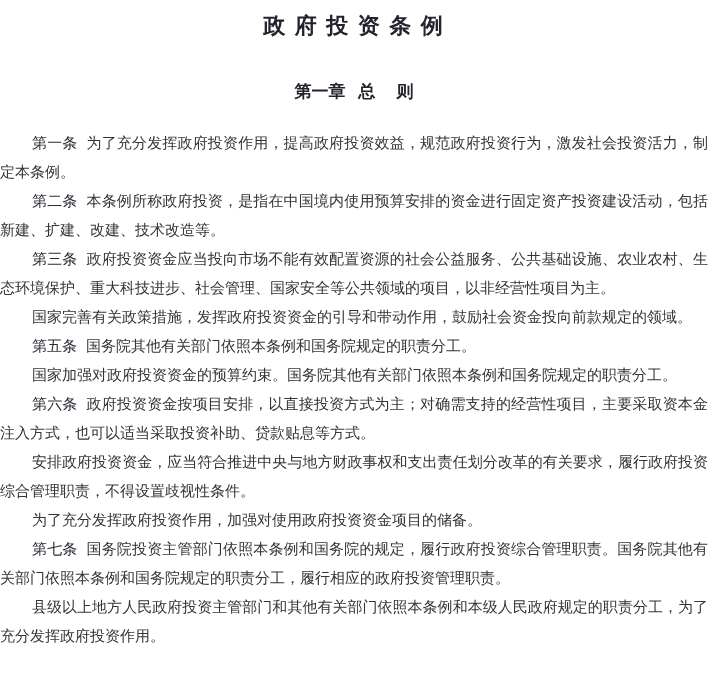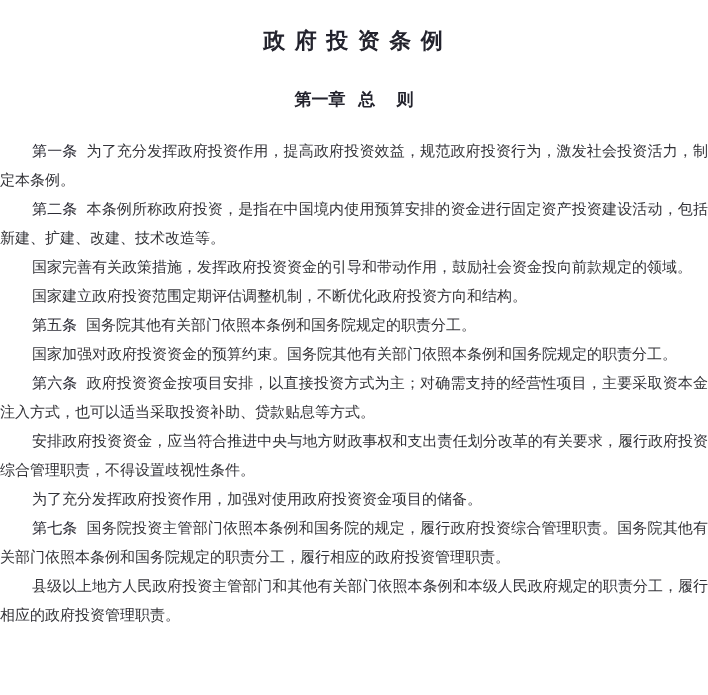--- a/index.html
+++ b/index.html
@@ -8,31 +8,31 @@
     width: 708px;
     height: 695px;
     background: #ffffff;
     overflow: hidden;
     box-sizing: border-box;
     font-family: "Liberation Serif", "DejaVu Serif", serif;
     color: #333338;
   }
   .doc-title {
     margin: 0;
-    padding-top: 28px;
+    padding-top: 13px;
     text-align: center;
     font-size: 22px;
     line-height: 26px;
     font-weight: bold;
     letter-spacing: 2px;
     color: #23232d;
     white-space: pre;
   }
   .chapter-heading {
-    margin: 5px;
+    margin: 12px;
     padding-top: 31px;
     text-align: center;
     font-size: 17px;
     line-height: 20px;
     font-weight: bold;
     color: #23232d;
     white-space: pre;
   }
   .doc-body {
     margin-top: 27px;
@@ -52,23 +52,23 @@
 </style>
 </head>
 <body>
 
 <div class="page">
   <h1 class="doc-title">政 府 投 资 条 例</h1>
   <h2 class="chapter-heading">第一章   总     则</h2>
   <div class="doc-body">
       <p class="para"><b class="art-label">第一条</b><span>为了充分发挥政府投资作用，提高政府投资效益，规范政府投资行为，激发社会投资活力，制定本条例。</span></p>
       <p class="para"><b class="art-label">第二条</b><span>本条例所称政府投资，是指在中国境内使用预算安排的资金进行固定资产投资建设活动，包括新建、扩建、改建、技术改造等。</span></p>
+      <p class="para"><b class="art-label">第三条</b><span>政府投资资金应当投向市场不能有效配置资源的社会公益服务、公共基础设施、农业农村、生态环境保护、重大科技进步、社会管理、国家安全等公共领域的项目，以非经营性项目为主。</span></p>
       <p class="para"><span>国家完善有关政策措施，发挥政府投资资金的引导和带动作用，鼓励社会资金投向前款规定的领域。</span></p>
-      <p class="para"><span>国家建立政府投资范围定期评估调整机制，不断优化政府投资方向和结构。</span></p>
       <p class="para"><b class="art-label">第五条</b><span>国务院其他有关部门依照本条例和国务院规定的职责分工。</span></p>
       <p class="para"><span>国家加强对政府投资资金的预算约束。国务院其他有关部门依照本条例和国务院规定的职责分工。</span></p>
       <p class="para"><b class="art-label">第六条</b><span>政府投资资金按项目安排，以直接投资方式为主；对确需支持的经营性项目，主要采取资本金注入方式，也可以适当采取投资补助、贷款贴息等方式。</span></p>
       <p class="para"><span>安排政府投资资金，应当符合推进中央与地方财政事权和支出责任划分改革的有关要求，履行政府投资综合管理职责，不得设置歧视性条件。</span></p>
       <p class="para"><span>为了充分发挥政府投资作用，加强对使用政府投资资金项目的储备。</span></p>
       <p class="para"><b class="art-label">第七条</b><span>国务院投资主管部门依照本条例和国务院的规定，履行政府投资综合管理职责。国务院其他有关部门依照本条例和国务院规定的职责分工，履行相应的政府投资管理职责。</span></p>
-      <p class="para"><span>县级以上地方人民政府投资主管部门和其他有关部门依照本条例和本级人民政府规定的职责分工，履行相应的政府投资管理职责。</span></p>
+      <p class="para"><span>县级以上地方人民政府投资主管部门和其他有关部门依照本条例和本级人民政府规定的职责分工，为了充分发挥政府投资作用。</span></p>
     </div>
 </div>
 
 </body></html>

